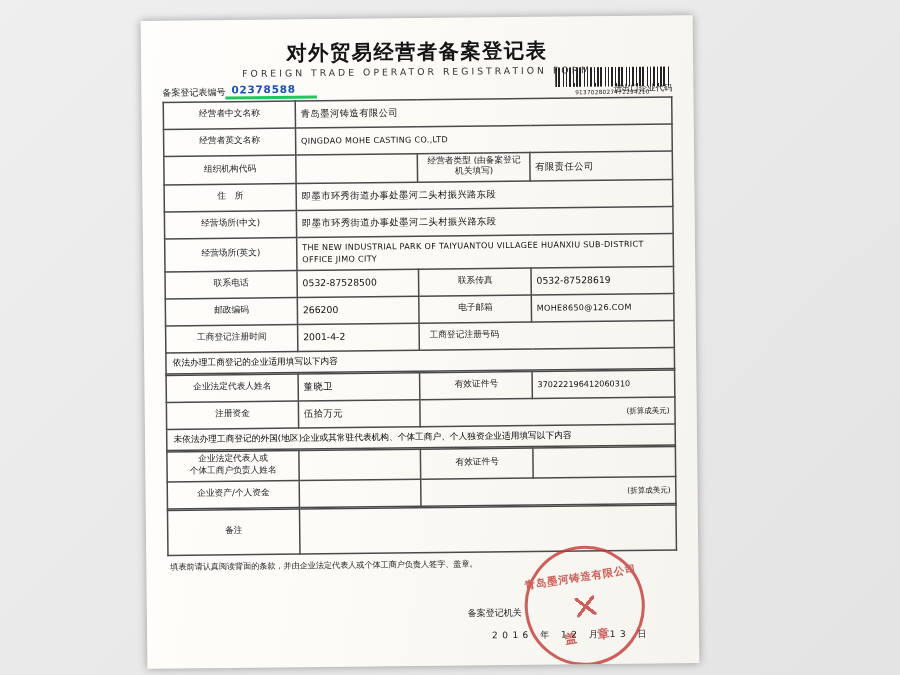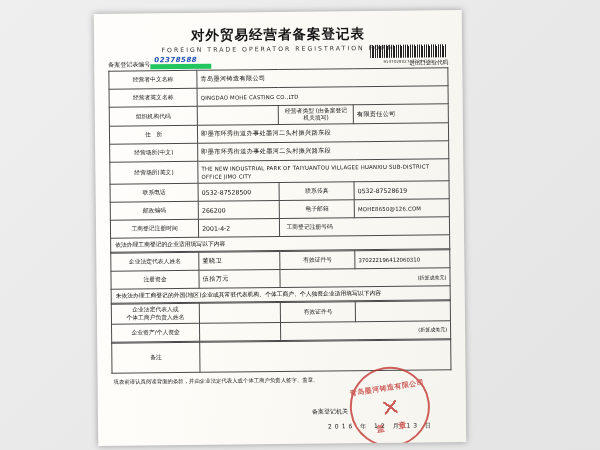--- a/index.html
+++ b/index.html
@@ -34,21 +34,21 @@
   }
   .subtitle{
     text-align:center;font-size:6.2px;color:#333;letter-spacing:2px;margin-bottom:3px;
   }
   .regnoline{
     display:flex;align-items:flex-end;font-size:6px;color:#222;margin-bottom:1px;
   }
   .regnoline .lbl{white-space:nowrap;}
   .regno{
     color:#1c4fb5;font-weight:bold;font-size:7px;letter-spacing:.5px;
-    border-bottom:5px solid #22c55e;padding:0 14px 0 4px;font-style:italic;
+    border-bottom:2px solid #22c55e;padding:0 14px 0 4px;
   }
   .regnoline .right{margin-left:auto;text-align:right;font-size:5.6px;line-height:1.5;}
   .barcode{
     position:absolute;right:16px;top:34px;width:76px;height:13px;
     background:repeating-linear-gradient(90deg,#222 0 1px,#fdfcf8 1px 2px,#222 2px 3.4px,#fdfcf8 3.4px 5px,#222 5px 5.8px,#fdfcf8 5.8px 7px);
   }
   .barcode-num{
     position:absolute;right:16px;top:48px;width:76px;text-align:center;
     font-size:3.8px;color:#222;letter-spacing:.2px;
   }

